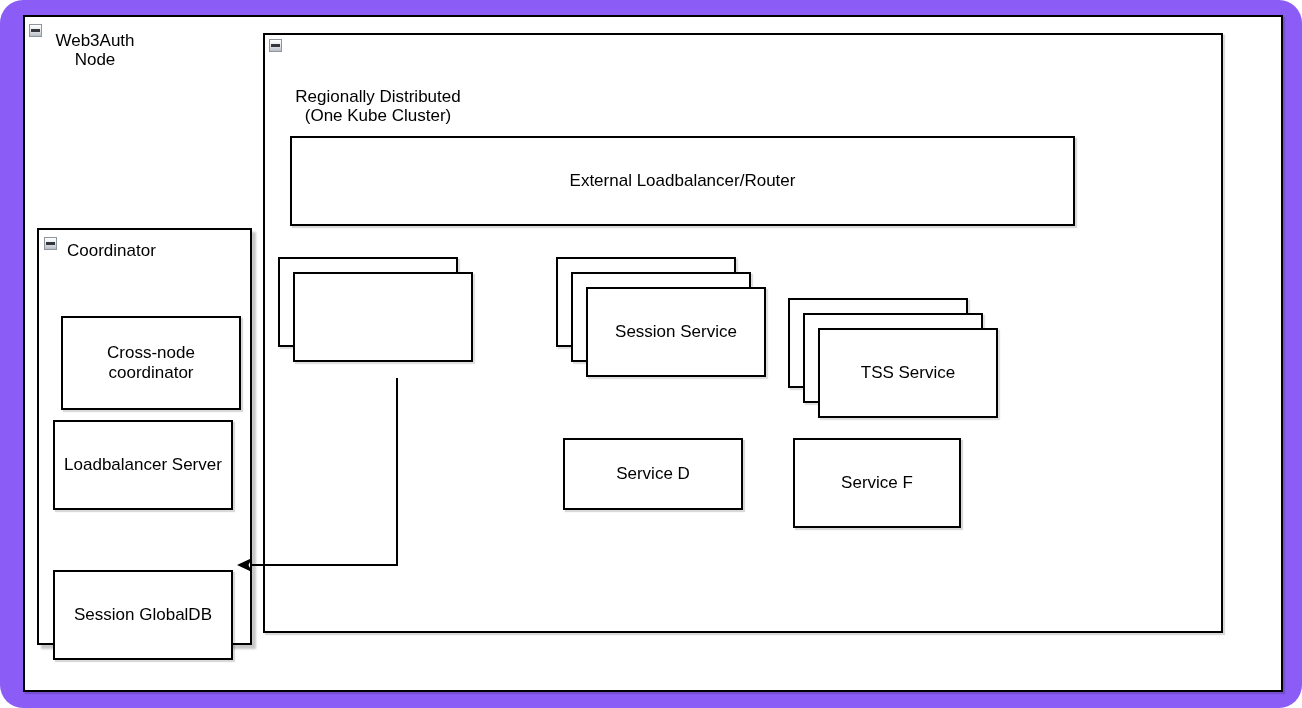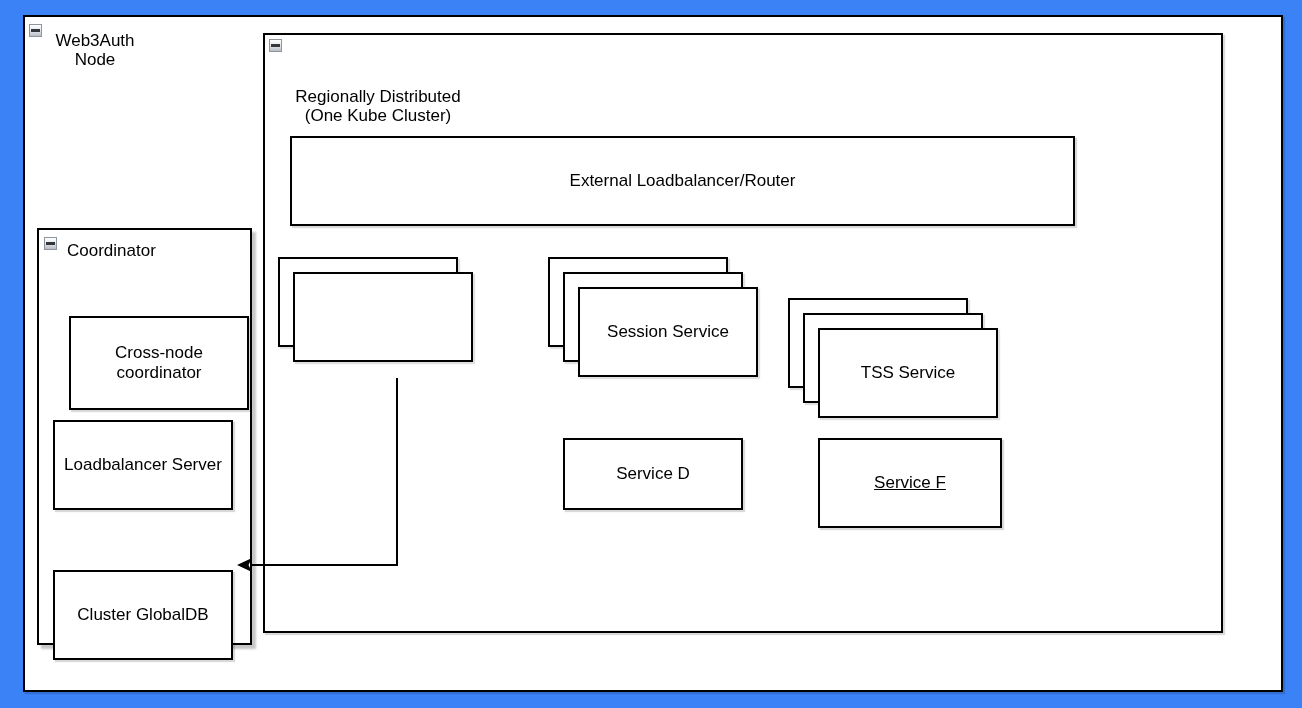--- a/index.html
+++ b/index.html
@@ -1,19 +1,20 @@
 <!DOCTYPE html>
 <html><head>
 <meta charset="utf-8">
 <style>
   html,body { margin:0; padding:0; background:#ffffff; }
   #canvas {
-    position:relative; width:1302px; height:708px; background:#3b82f6;
+    position:relative; width:1302px; height:708px; background:#8b5cf6;
     font-family:"Liberation Sans", sans-serif; font-size:17px; color:#000;
     overflow:hidden;
+    border-radius:23px;
   }
   .group {
     position:absolute; background:#ffffff; border:2px solid #000000;
     box-sizing:border-box; box-shadow:2px 2px 1px rgba(0,0,0,0.15);
   }
   .group-label {
     position:absolute; text-align:center; line-height:19px; white-space:nowrap;
   }
   .collapse {
     position:absolute; width:13px; height:13px; box-sizing:border-box;
@@ -68,21 +69,21 @@
 
       <div class="shape" style="left:25px; top:73px; width:785px; height:90px;">
         <div>External Loadbalancer/Router</div>
       </div>
 
       <div class="stack" style="left:13px; top:222px;">
         <div class="layer l1"></div>
         <div class="layer l2"></div>
       </div>
 
-      <div class="stack" style="left:283px; top:222px;">
+      <div class="stack" style="left:291px; top:222px;">
         <div class="layer l1"></div>
         <div class="layer l2"></div>
         <div class="layer l3">
           <div>Session Service</div>
           <div></div>
         </div>
       </div>
 
       <div class="stack" style="left:523px; top:222px;margin-top:41px;">
         <div class="layer l1"></div>
@@ -90,40 +91,40 @@
         <div class="layer l3">
           <div>TSS Service</div>
           <div></div>
         </div>
       </div>
 
       <div class="shape" style="left:298px; top:375px; width:180px; height:72px;">
         <div>Service D</div>
       </div>
 
-      <div class="shape" style="left:553px; top:375px; width:184px; height:90px;text-decoration:underline;">
+      <div class="shape" style="left:528px; top:375px; width:168px; height:90px;">
         <div>Service F</div>
       </div>
     </div>
 
     <div class="group coordinator-shadow" style="left:12px; top:211px; width:215px; height:417px;">
       <span class="collapse" style="left:5px; top:7px;"></span>
       <div class="group-label" style="left:28px; top:11px; text-align:left;">Coordinator</div>
 
-      <div class="shape" style="left:30px; top:58px; width:180px; height:94px;">
+      <div class="shape" style="left:22px; top:58px; width:180px; height:94px;">
         <div>Cross-node</div>
         <div>coordinator</div>
       </div>
 
       <div class="shape" style="left:14px; top:162px; width:180px; height:90px;">
         <div>Loadbalancer Server</div>
       </div>
 
       <div class="shape" style="left:14px; top:312px; width:180px; height:90px;">
-        <div>Cluster GlobalDB</div>
+        <div>Session GlobalDB</div>
       </div>
     </div>
   </div>
 
   <svg id="edges" width="1302" height="708" viewBox="0 0 1302 708">
     <path d="M397,378 L397,565 L250,565" fill="none" stroke="#000000" stroke-width="2"></path>
     <path d="M237,565 L252,558 L248.5,565 L252,572 Z" fill="#000000"></path>
   </svg>
 
 </div>

